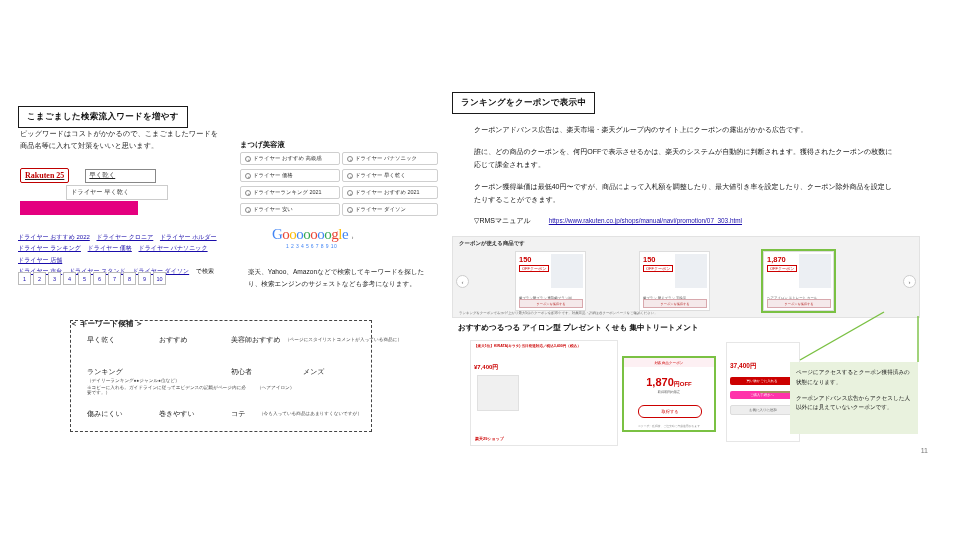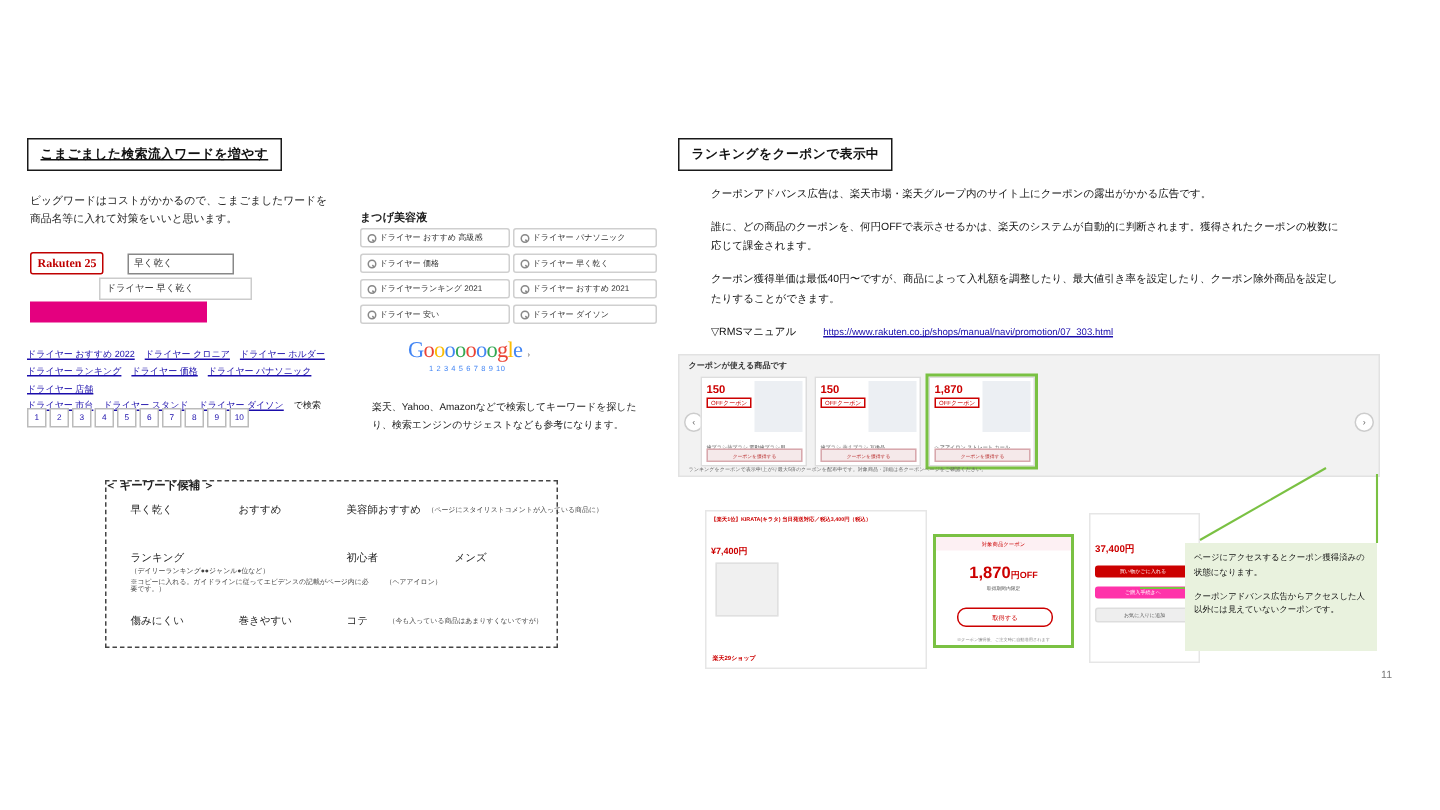--- a/index.html
+++ b/index.html
@@ -16,33 +16,33 @@
     position:absolute;
     border:1px solid #1a1a1a;
     background:#fff;
     font-size:8.5px;
     font-weight:bold;
     color:#111;
     padding:4px 8px;
     letter-spacing:.3px;
     white-space:nowrap;
   }
-  .l-title{left:18px;top:92px;text-decoration:underline;}
+  .l-title{left:18px;top:106px;}
   .l-lead{
     position:absolute;left:20px;top:128px;width:200px;
     font-size:7.2px;line-height:1.7;color:#222;
   }
   
   .rk-box{position:absolute;left:20px;top:168px;width:200px;}
   .rk-logo{
     display:inline-block;border:1px solid #bf0000;color:#bf0000;
     font-size:8px;font-weight:bold;padding:2px 4px;border-radius:2px;
     font-family:"Liberation Serif",serif;
   }
-  .rk-row{display:flex;align-items:center;gap:16px;}
+  .rk-row{display:flex;align-items:center;gap:16px;text-decoration:underline;}
   .rk-input{
     width:66px;height:12px;border:1px solid #888;background:#fff;
     font-size:6.4px;color:#333;display:flex;align-items:center;padding-left:3px;
   }
   .rk-sugg{
     margin-top:2px;margin-left:46px;width:92px;background:#fff;border:1px solid #ccc;
     font-size:6.2px;color:#333;padding:2px 4px;
   }
   .rk-bar{margin-top:1px;width:118px;height:14px;background:#e4007f;}
 
@@ -125,21 +125,21 @@
   
   .cstrip{
     position:absolute;left:452px;top:236px;width:466px;height:80px;background:#f2f2f2;
     border:1px solid #e2e2e2;
   }
   .cstrip-lbl{
     position:absolute;left:6px;top:3px;font-size:5.4px;color:#333;font-weight:bold;
   }
   .cards{position:absolute;left:14px;top:14px;display:flex;gap:5px;}
   .card{
-    width:69px;height:58px;background:#fff;border:1px solid #ddd;position:relative;overflow:hidden;
+    width:69px;height:58px;background:#fff;border:1px solid #ddd;position:relative;overflow:hidden;margin-left:48px;
   }
   .card .amt{
     position:absolute;left:3px;top:3px;font-size:7.5px;font-weight:bold;color:#c00;
   }
   .card .off{
     position:absolute;left:3px;top:13px;font-size:4px;color:#c00;border:0.6px solid #c00;padding:0 2px;
   }
   .card .thumb{
     position:absolute;right:2px;top:2px;width:32px;height:34px;background:#eceff3;
   }
@@ -346,20 +346,21 @@
         <div class="off">OFFクーポン</div>
         <div class="thumb"></div>
         <div class="cap">ヘアアイロン ストレート カール</div>
         <div class="btn">クーポンを獲得する</div>
       </div>
 
     </div>
     <div class="cstrip-foot">ランキングをクーポンで表示中!上がり最大5倍のクーポンを配布中です。対象商品・詳細は各クーポンページをご確認ください。</div>
   </div>
 
+  <div class="prod-title">おすすめつるつる アイロン型 プレゼント くせも 集中トリートメント</div>
   <div class="prodbox">
     <div class="pb-left">
       <div class="head">【楽天1位】KIRATA(キラタ)
 当日発送対応／税込3,400円（税込）</div>
       <div class="price">¥7,400円</div>
       <div class="imgph"></div>
       <div class="shop">楽天29ショップ</div>
     </div>
 
     <div class="coupon-card">

